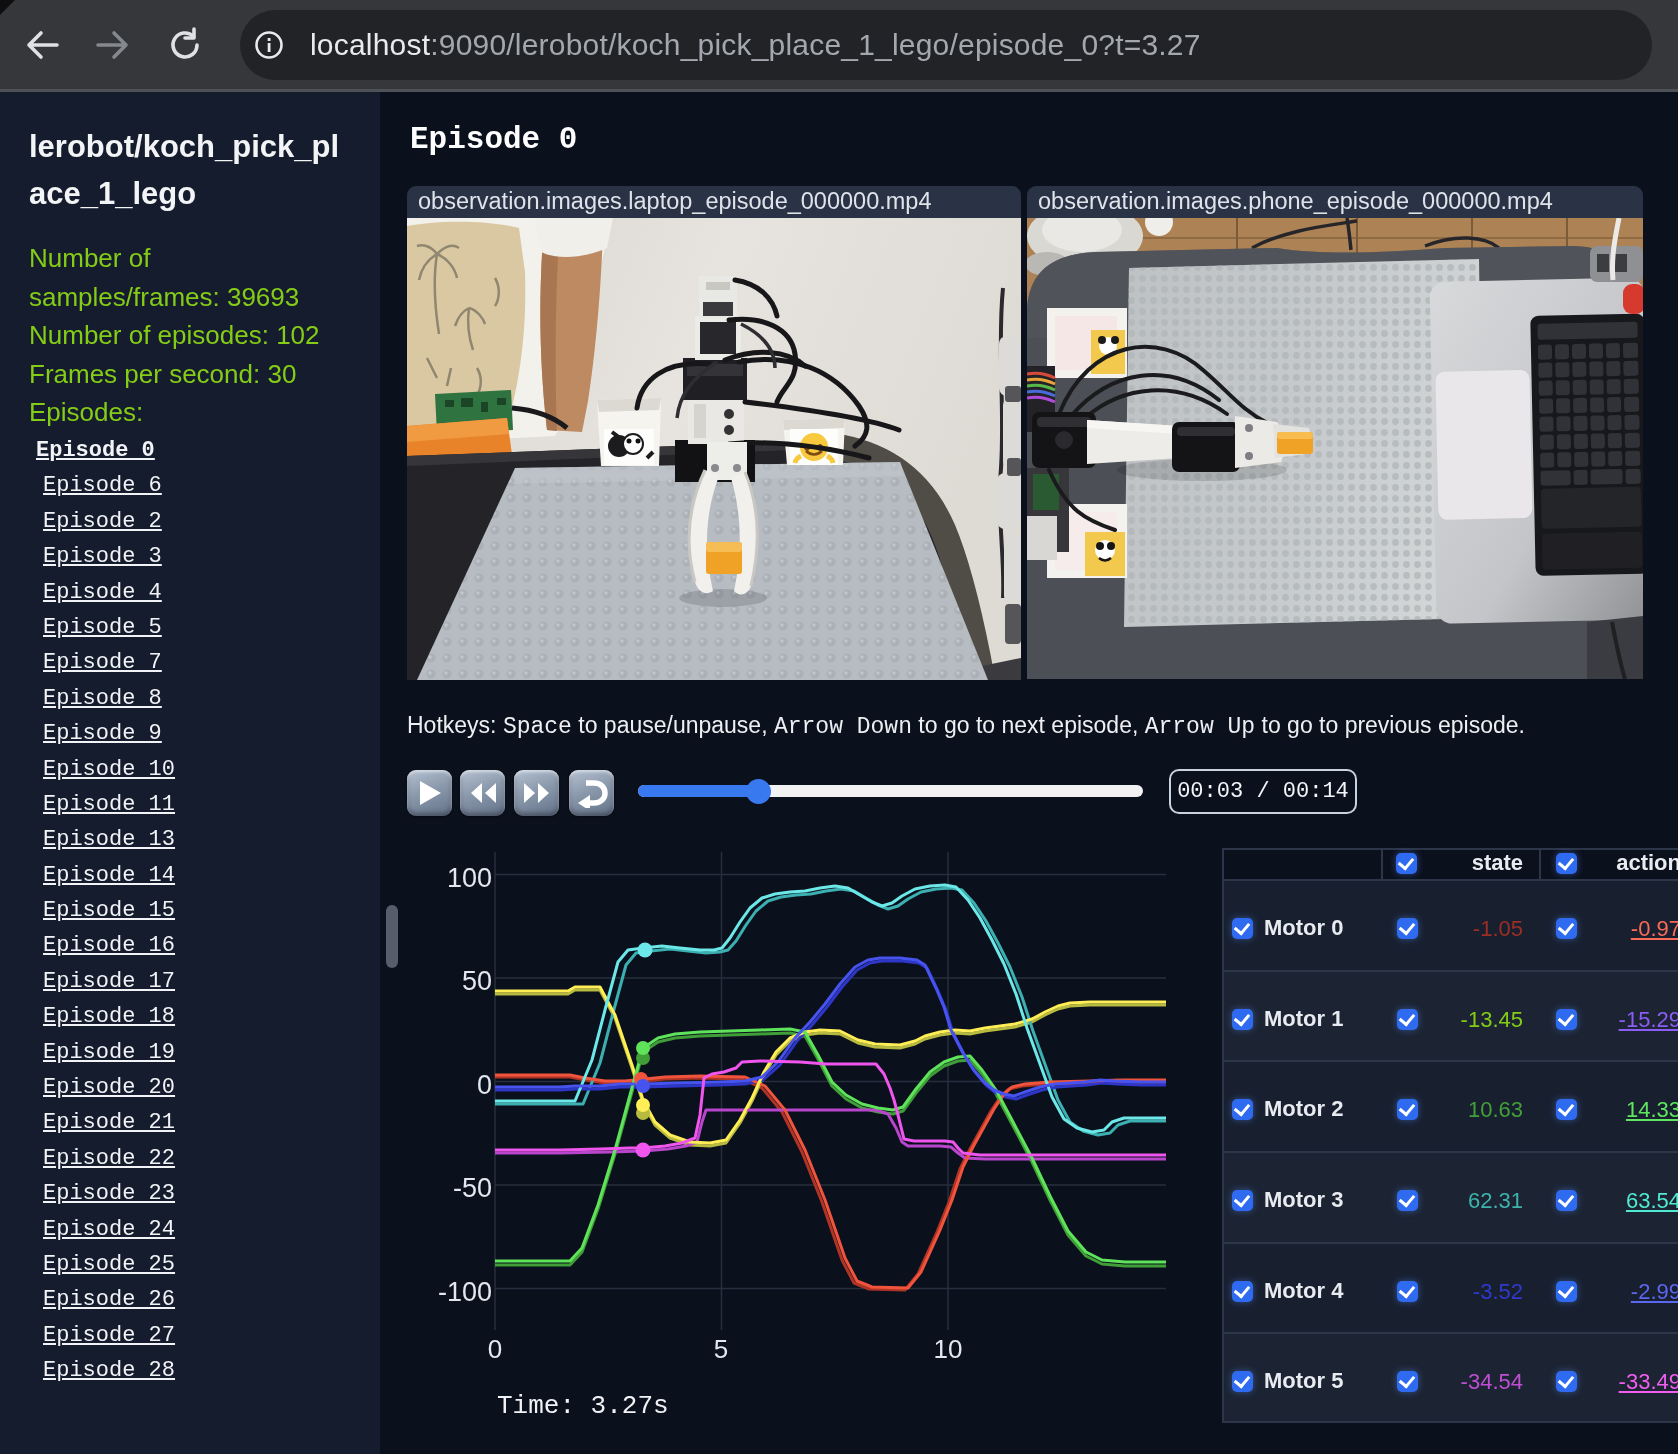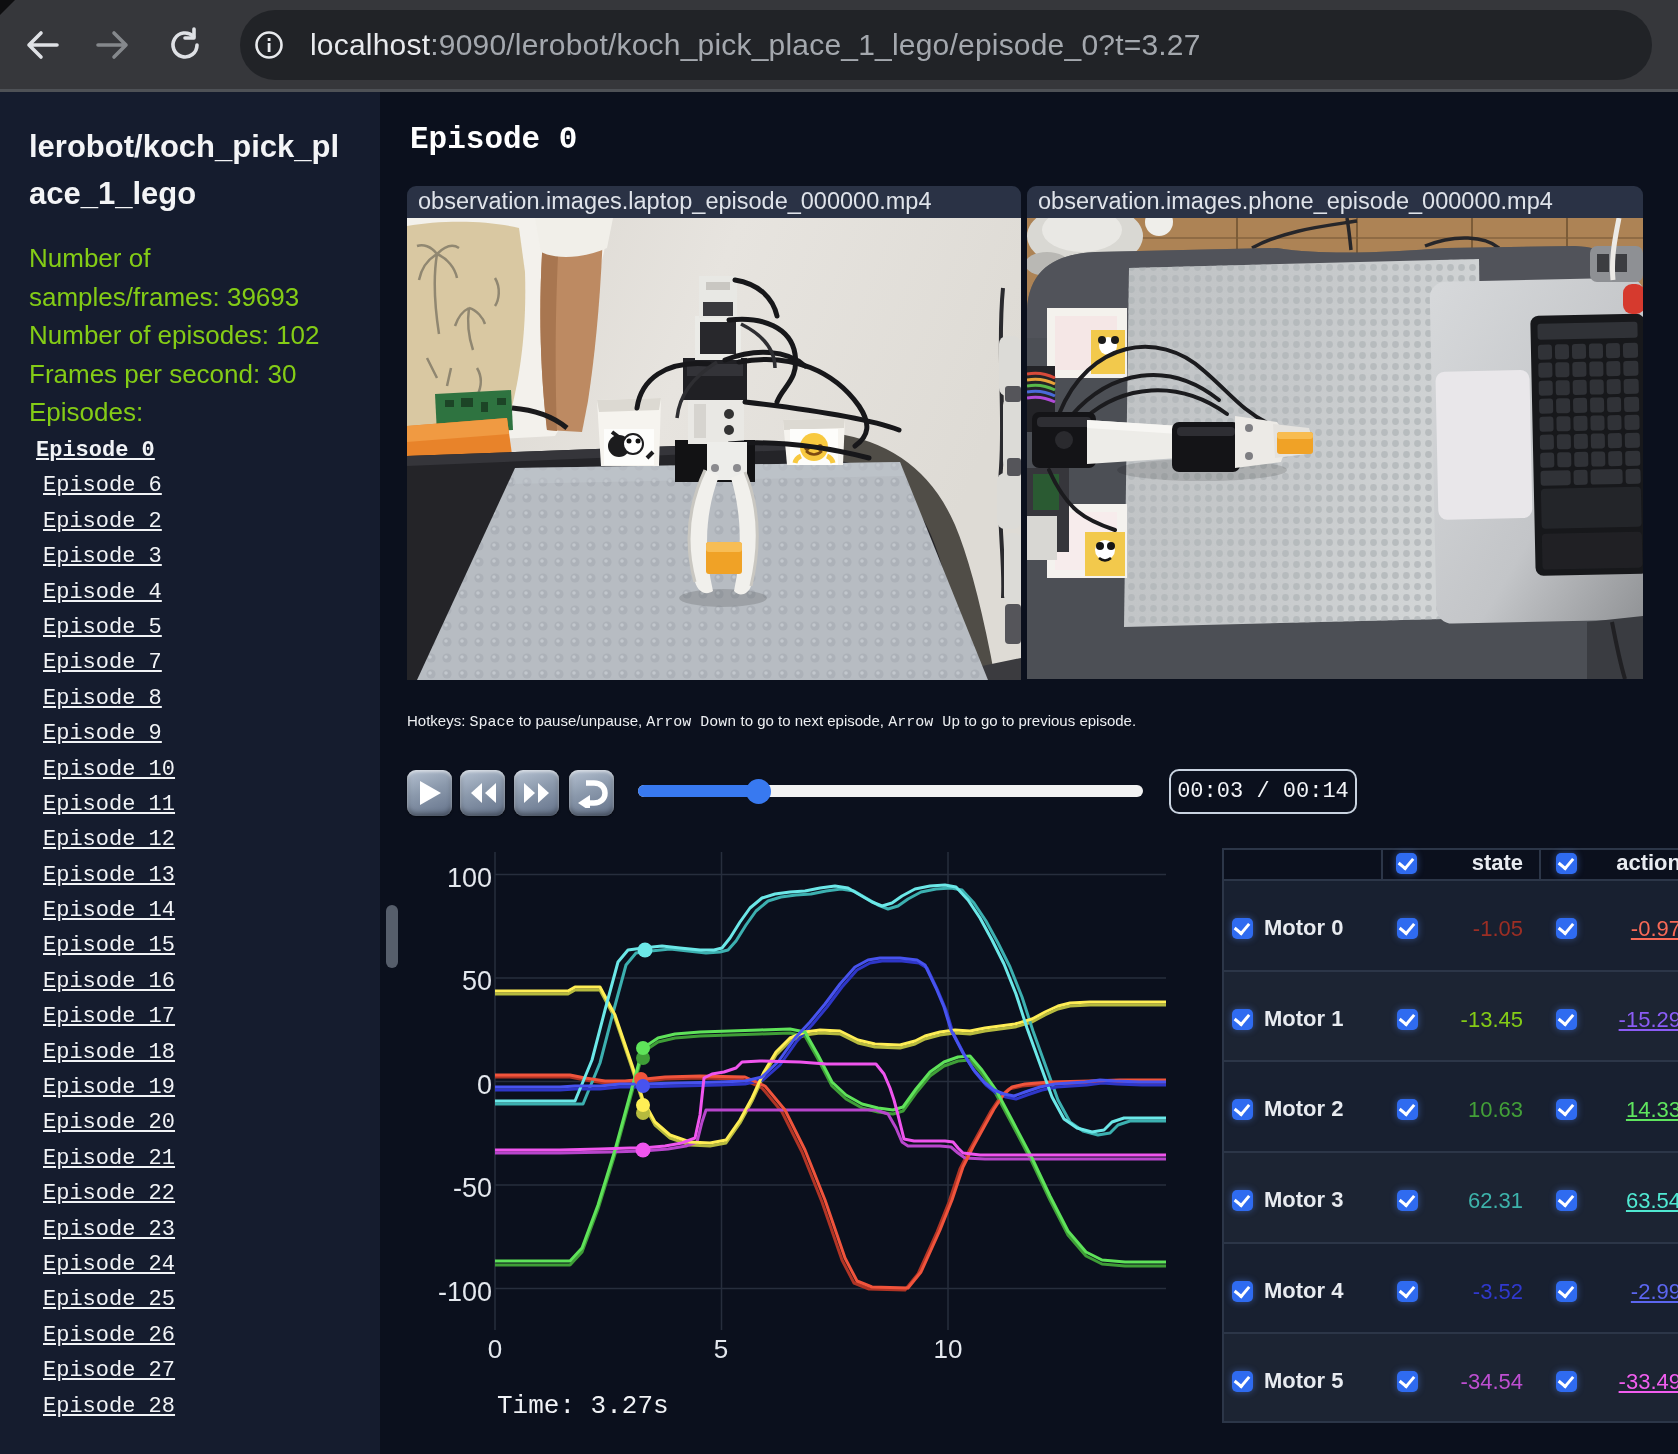--- a/index.html
+++ b/index.html
@@ -65,21 +65,20 @@
         <span class="eplink">Episode 6</span>
         <span class="eplink">Episode 2</span>
         <span class="eplink">Episode 3</span>
         <span class="eplink">Episode 4</span>
         <span class="eplink">Episode 5</span>
         <span class="eplink">Episode 7</span>
         <span class="eplink">Episode 8</span>
         <span class="eplink">Episode 9</span>
         <span class="eplink">Episode 10</span>
         <span class="eplink">Episode 11</span>
-        <span class="eplink">Episode 12</span>
         <span class="eplink">Episode 13</span>
         <span class="eplink">Episode 14</span>
         <span class="eplink">Episode 15</span>
         <span class="eplink">Episode 16</span>
         <span class="eplink">Episode 17</span>
         <span class="eplink">Episode 18</span>
         <span class="eplink">Episode 19</span>
         <span class="eplink">Episode 20</span>
         <span class="eplink">Episode 21</span>
         <span class="eplink">Episode 22</span>
@@ -363,21 +362,21 @@
         <rect x="570" y="36" width="12" height="18" fill="#3c3d41"></rect>
         <rect x="588" y="36" width="12" height="18" fill="#3c3d41"></rect>
         <path d="M592,0 C588,20 584,40 586,62" stroke="#eceae6" stroke-width="5" fill="none"></path>
         <rect x="596" y="66" width="22" height="30" rx="9" fill="#d63a2e"></rect>
 
         <path d="M560,404 L616,398 L616,461 L560,461 Z" fill="#3a3c41"></path>
         <path d="M585,404 C590,430 594,448 598,461" stroke="#202023" stroke-width="4" fill="none"></path>
       </svg>
     </div>
 
-    <div style="position:absolute; left:27px; top:620px; font-size:15px; color:#edeff2;">Hotkeys: <span class="mono">Space</span> to pause/unpause, <span class="mono">Arrow Down</span> to go to next episode, <span class="mono">Arrow Up</span> to go to previous episode.</div>
+    <div style="position:absolute; left:27px; top:620px; font-size:23px; color:#edeff2;">Hotkeys: <span class="mono">Space</span> to pause/unpause, <span class="mono">Arrow Down</span> to go to next episode, <span class="mono">Arrow Up</span> to go to previous episode.</div>
 
     <div class="btn" style="left:27px;">
       <svg width="26" height="28" viewBox="0 0 26 28">
         <path d="M3 2 L24 14 L3 26 Z" fill="#fff"></path>
       </svg>
     </div>
     <div class="btn" style="left:80px;">
       <svg width="30" height="24" viewBox="0 0 30 24">
         <path d="M14 2 L3 12 L14 22 Z" fill="#fff"></path>
         <path d="M28 2 L17 12 L28 22 Z" fill="#fff"></path>

